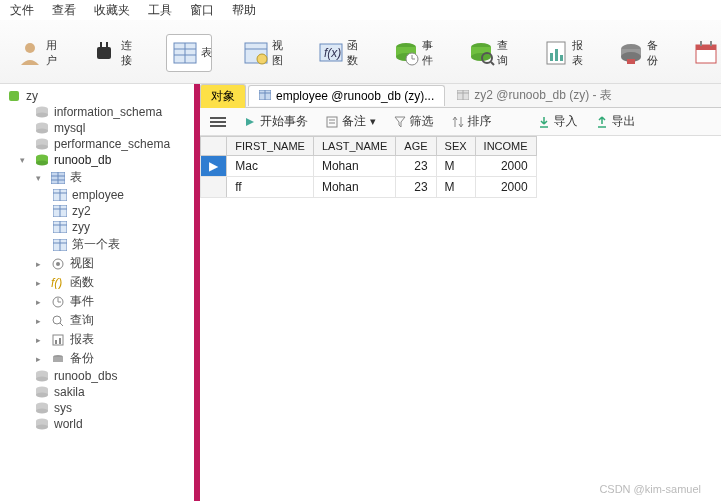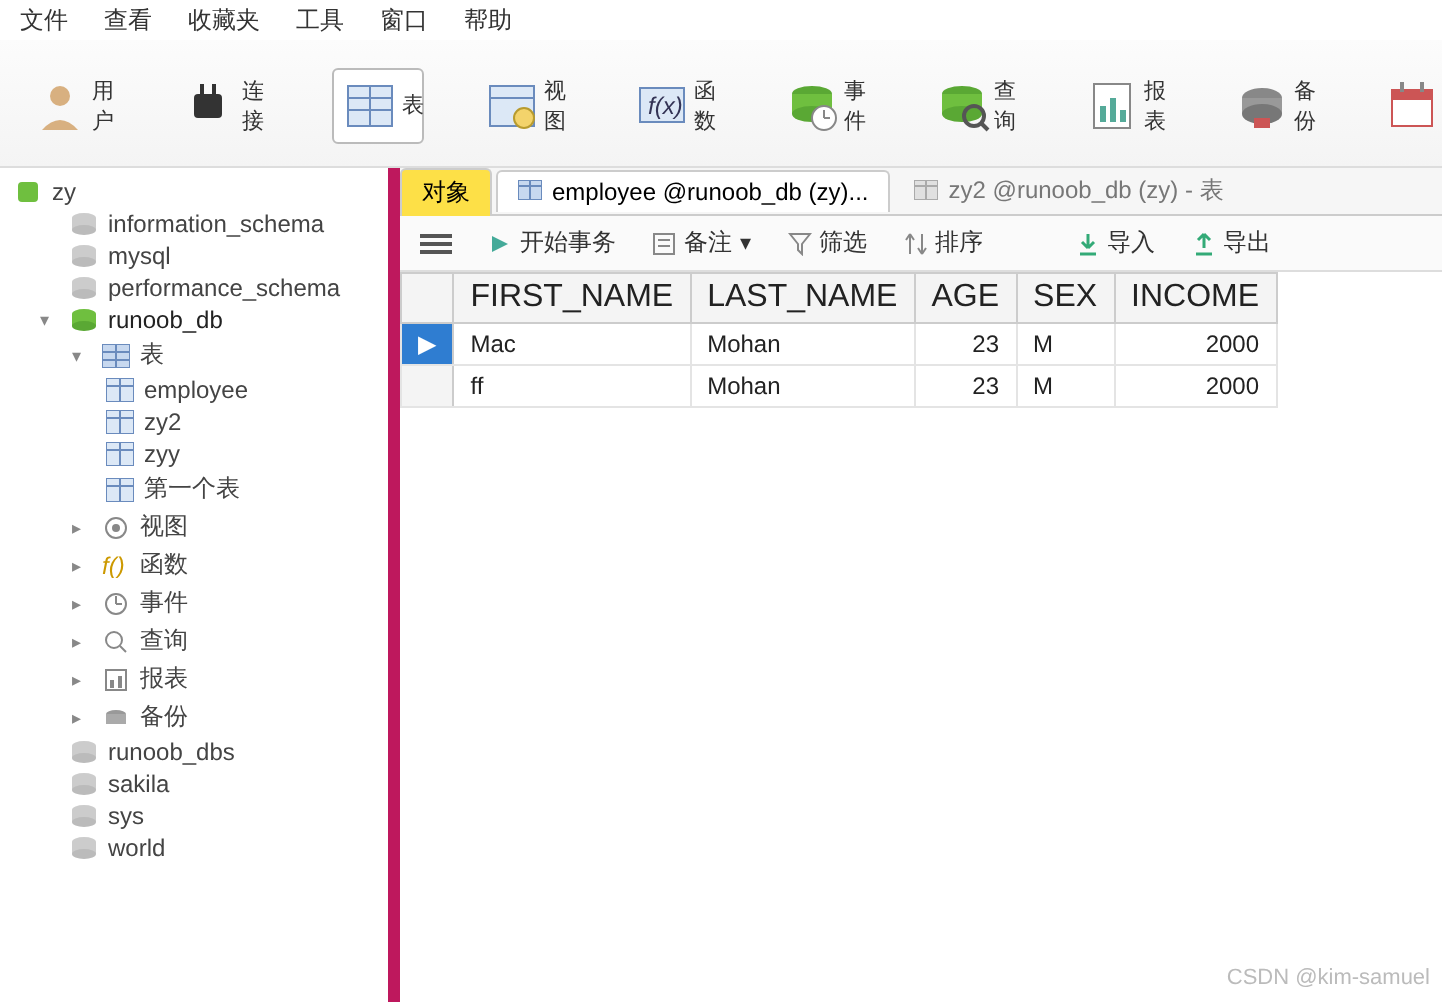--- a/index.html
+++ b/index.html
@@ -22,26 +22,26 @@
 .indent3 { padding-left: 50px; }
 .content { flex: 1; display: flex; flex-direction: column; }
 .tabbar { display: flex; align-items: center; height: 24px; border-bottom: 1px solid #ccc; background: #f6f6f6; }
 .tab { padding: 3px 10px; border: 1px solid #ccc; border-bottom: none; margin-right: 2px; background: #fde047; display: flex; align-items: center; gap: 5px; font-size: 11px; border-radius: 3px 3px 0 0; }
 .tab.active { background: #fff; }
 .tab.plain { border: none; background: transparent; color: #777; }
 .toolbar2 { display: flex; align-items: center; gap: 18px; padding: 4px 10px; border-bottom: 1px solid #ddd; background: #fafafa; height: 28px; }
 .toolbar2 .tbtn { display: flex; align-items: center; gap: 4px; color: #333; cursor: pointer; font-size: 11px; }
 .grid { flex: 1; overflow: auto; }
 .grid table { border-collapse: collapse; width: auto; }
-.grid th { background: #f4f4f4; border: 1px solid #ccc; padding: 3px 8px; text-align: left; font-weight: normal; color: #222; font-size: 16px; }
+.grid th { background: #f4f4f4; border: 1px solid #ccc; padding: 3px 8px; text-align: left; font-weight: normal; color: #222; font-size: 11px; }
 .grid td { border: 1px solid #e4e4e4; padding: 3px 8px; font-size: 12px; color: #222; }
 .grid tr.selrow td:first-child { background: #2f7dd1; color: #fff; }
 .grid .rowmark { width: 12px; border-right: 1px solid #ccc; background: #f4f4f4; text-align: center; color: #555; }
 .num { text-align: right; }
-.watermark { position: absolute; right: 6px; bottom: 6px; color: #bbb; font-size: 11px; pointer-events: none; }
+.watermark { position: absolute; right: 20px; bottom: 6px; color: #bbb; font-size: 11px; pointer-events: none; }
 </style>
 </head>
 <body>
 
 <div class="menubar">
   <span>文件</span>
   <span>查看</span>
   <span>收藏夹</span>
   <span>工具</span>
   <span>窗口</span>

